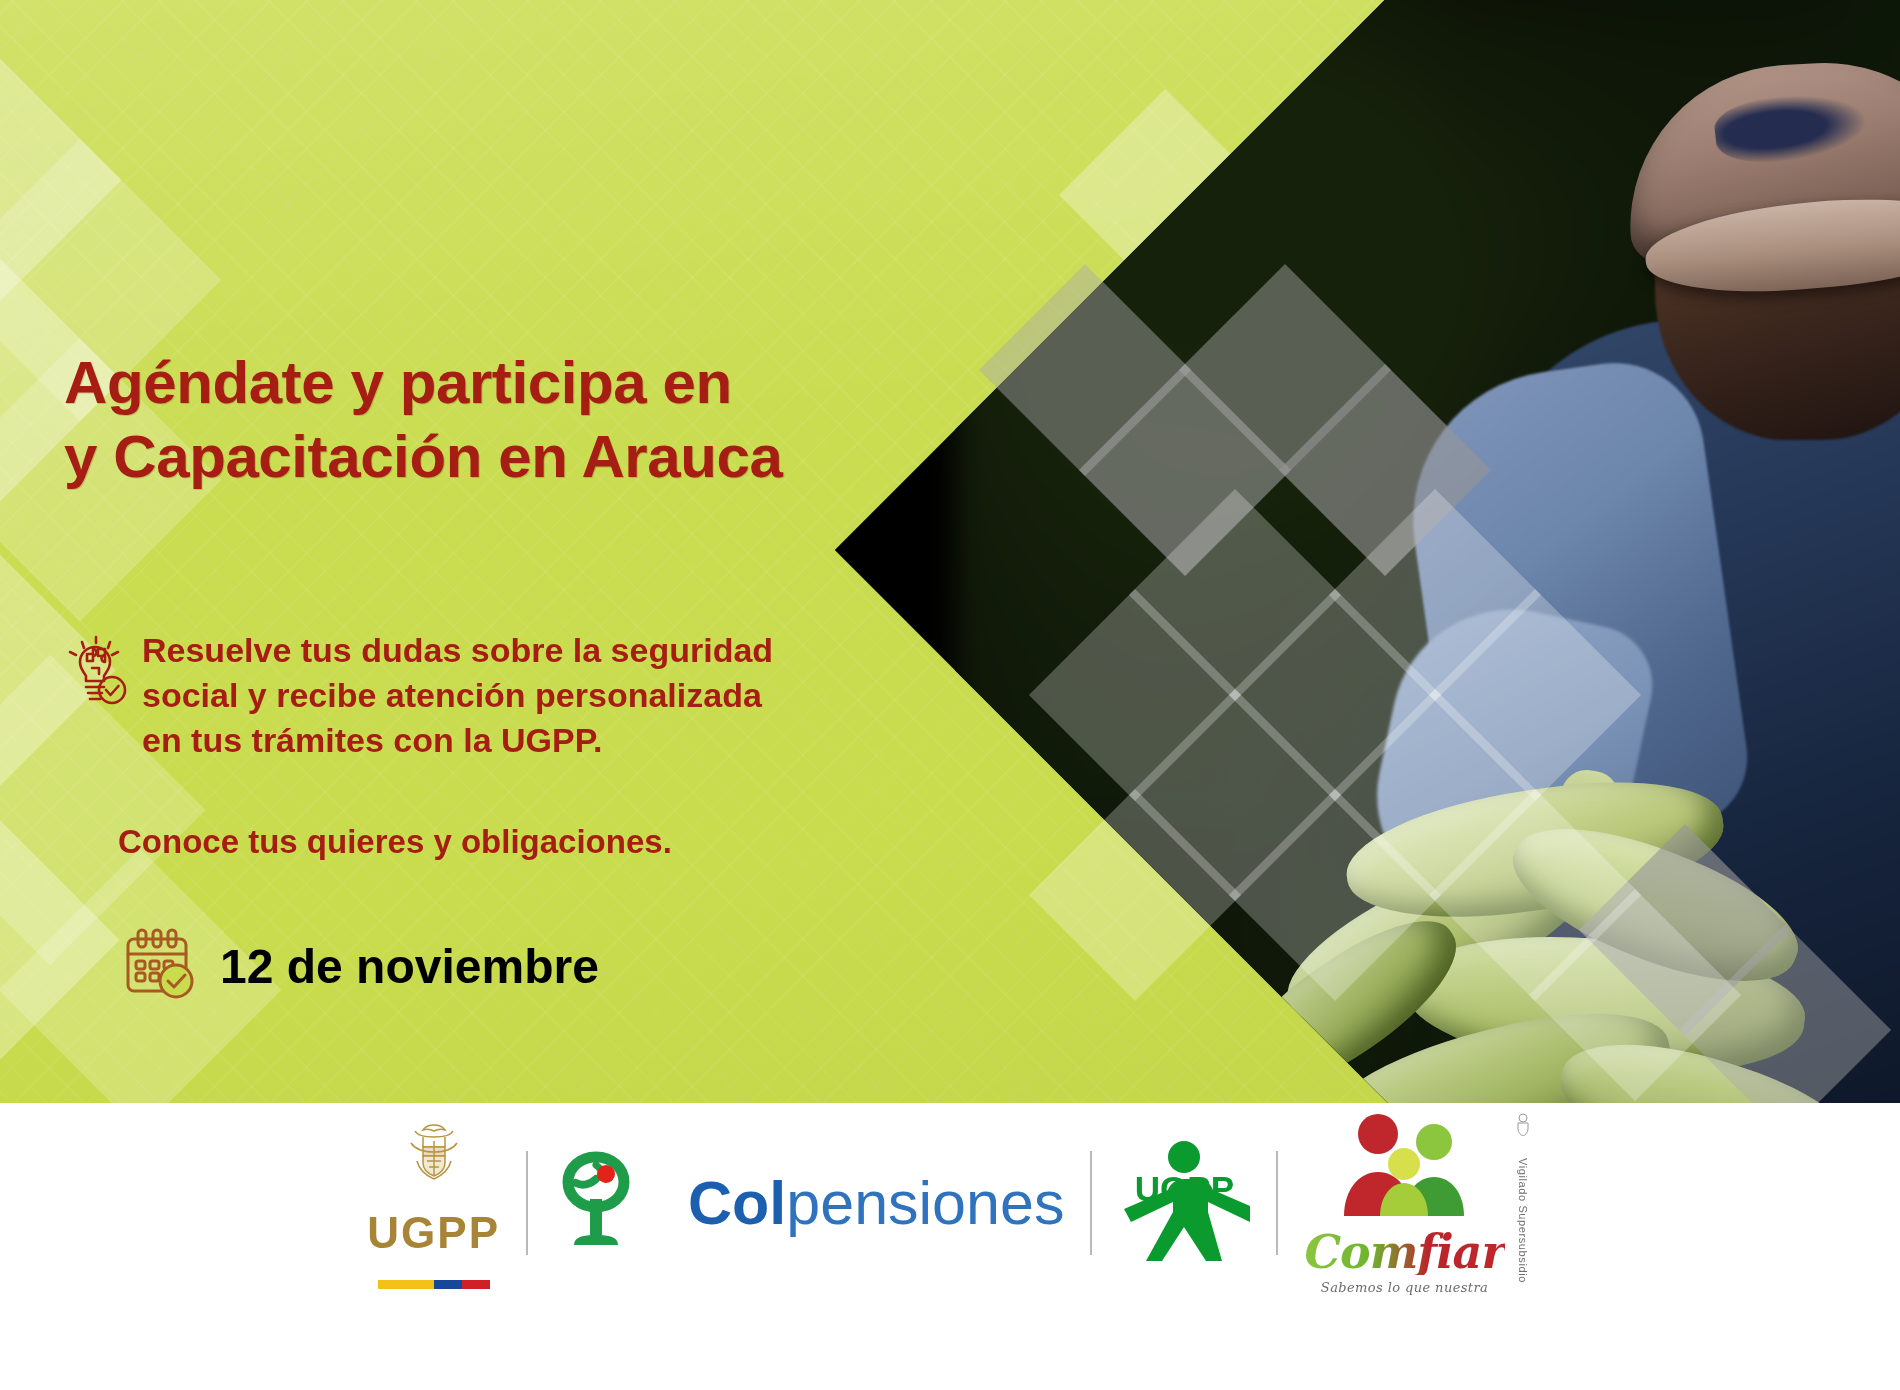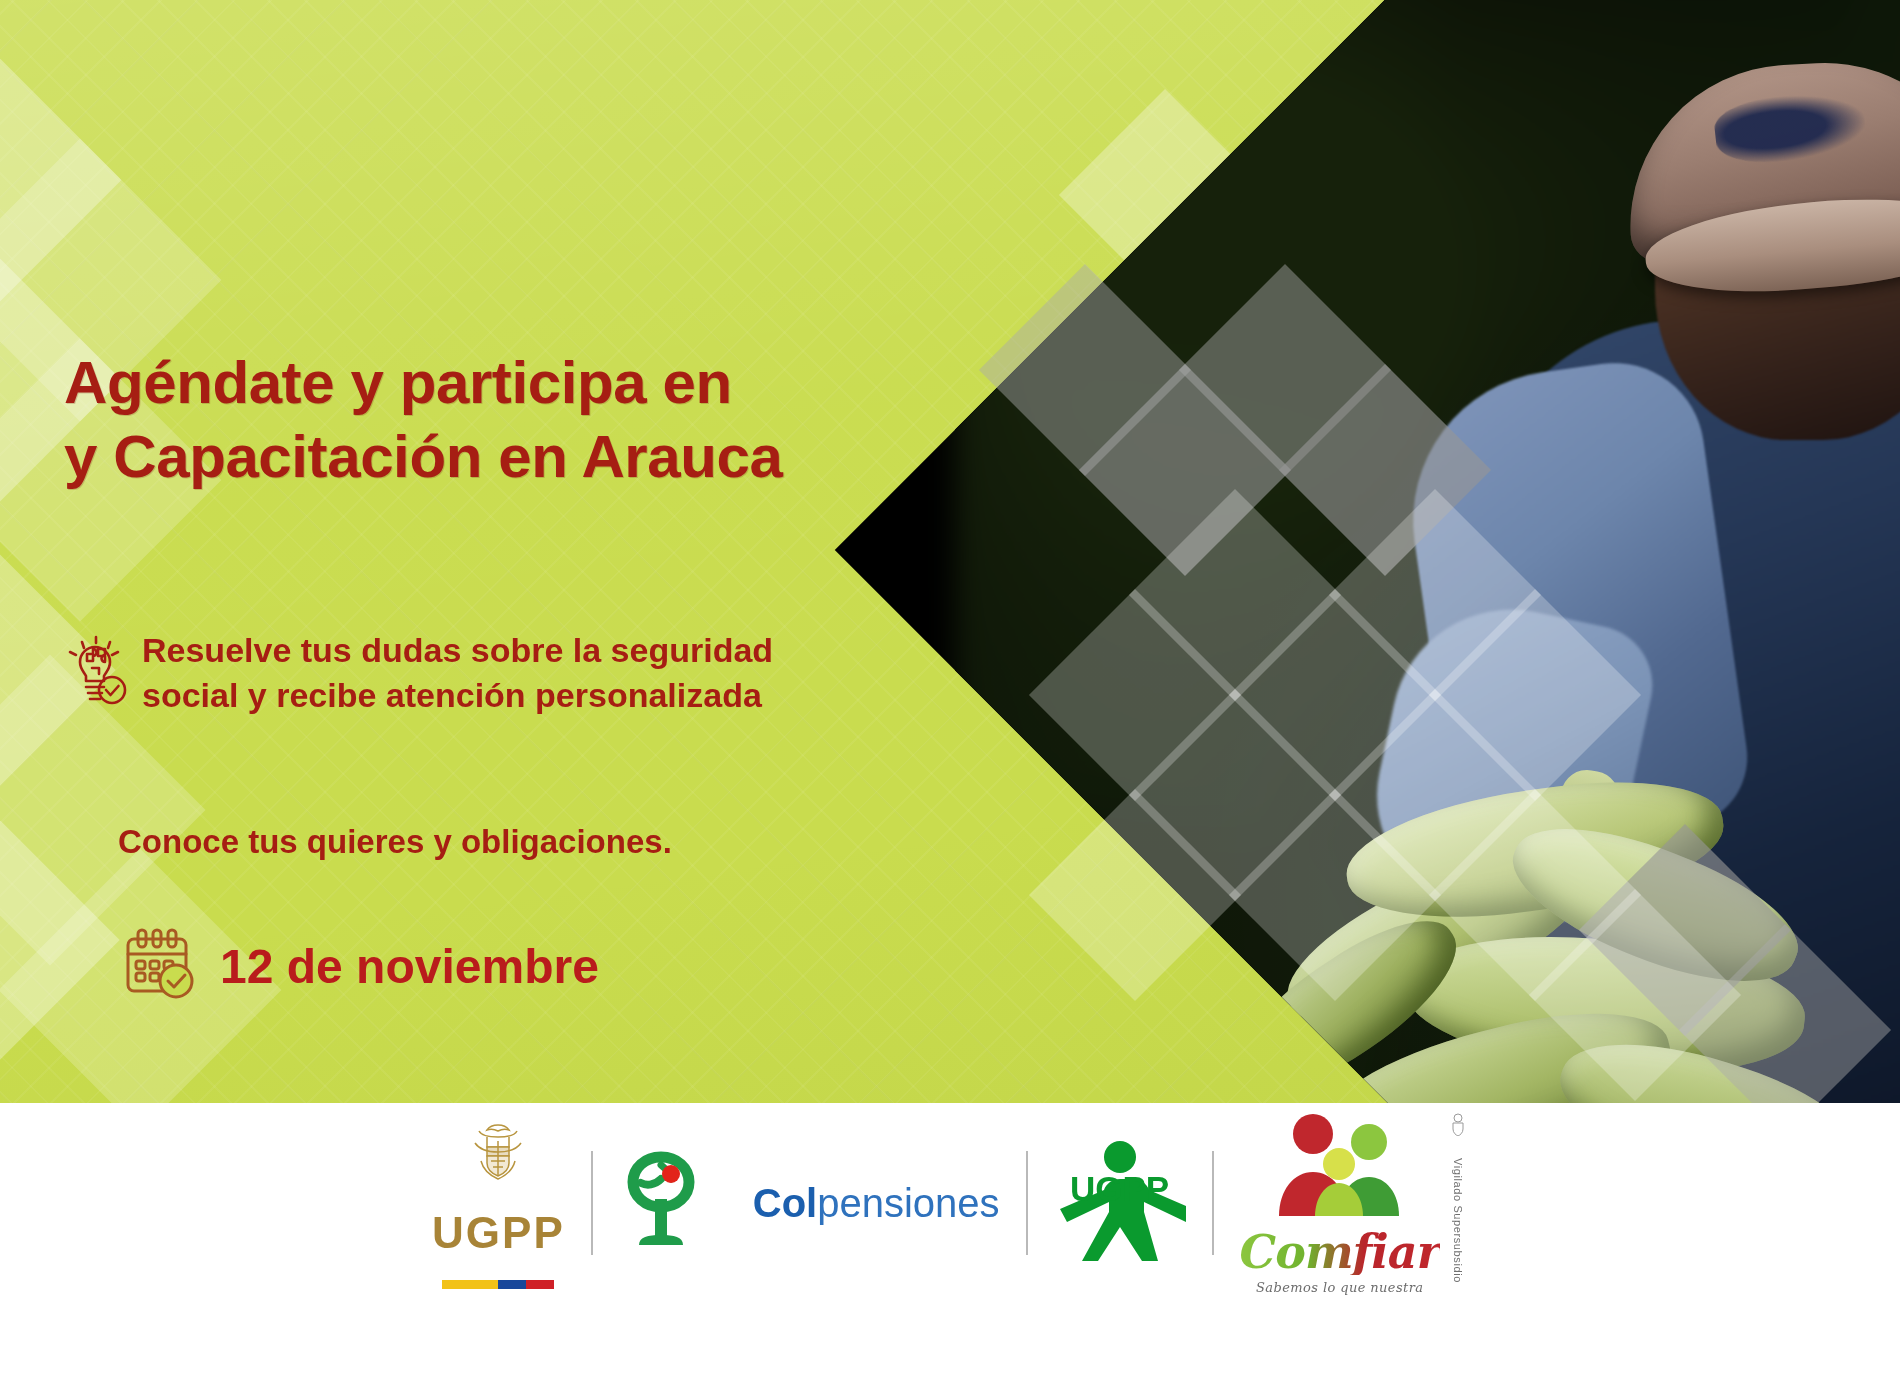--- a/index.html
+++ b/index.html
@@ -256,21 +256,21 @@
 
   .date-row {
     position: absolute;
     left: 120px;
     top: 925px;
     display: flex;
     align-items: center;
     gap: 22px;
   }
   .date-text {
-    color: #b91c1c;
+    color: #000000;
     font-size: 48px;
     font-weight: bold;
     white-space: nowrap;
   }
 
   
   .footer {
     position: absolute;
     left: 0;
     top: 1103px;
@@ -313,21 +313,21 @@
     line-height: 1;
   }
   .ugpp-flag { display: flex; width: 112px; height: 9px; margin-top: 7px; }
   .ugpp-flag i { display: block; height: 100%; }
   .ugpp-flag .f-y { width: 50%; background: #f2c218; }
   .ugpp-flag .f-b { width: 25%; background: #18479a; }
   .ugpp-flag .f-r { width: 25%; background: #cf2027; }
 
   
   .colp { display: flex; align-items: center; gap: 6px; }
-  .colp-word { font-size: 40px; line-height: 1; white-space: nowrap; margin-left: 44px; }
+  .colp-word { font-size: 61px; line-height: 1; white-space: nowrap; margin-left: 44px; }
   .colp-word .c1 { color: #1b5fae; font-weight: bold; }
   .colp-word .c2 { color: #2f72bd; font-weight: normal; }
 
   
   .sena { position: relative; width: 132px; height: 128px; }
   .sena-word {
     position: absolute;
     left: 0; top: 30px;
     width: 132px;
     text-align: center;
@@ -456,20 +456,21 @@
             <path d="M38 24h7v6a3.5 3.5 0 1 1 0-7v-6h-7v7z"></path>
             <path d="M32 36h7v6"></path>
             <path d="M22 10l2 6M36 5l0 6M50 10l-2 6M58 20l-6 3M10 20l6 3"></path>
             <circle cx="52" cy="58" r="13"></circle>
             <path d="M46 58l4.5 5 8-9"></path>
           </svg>
         </span>
         <span class="lead-text">
           <div>Resuelve tus dudas sobre la seguridad</div>
           <div>social y recibe atención personalizada</div>
+          <div>en tus trámites con la UGPP.</div>
         </span>
       </div>
 
       <div class="cta">Conoce tus quieres y obligaciones.</div>
 
       <div class="date-row">
         <span class="date-icon">
           <svg width="78" height="78" viewBox="0 0 78 78" fill="none" stroke="#a85a22" stroke-width="3" stroke-linecap="round" stroke-linejoin="round">
             <rect x="8" y="14" width="58" height="52" rx="6"></rect>
             <path d="M8 29h58"></path>

